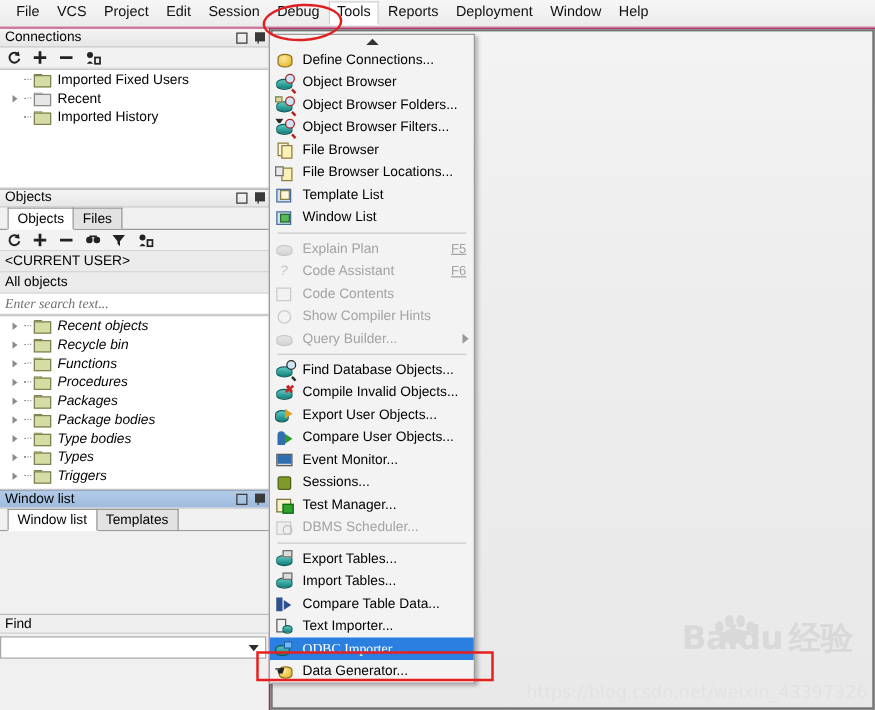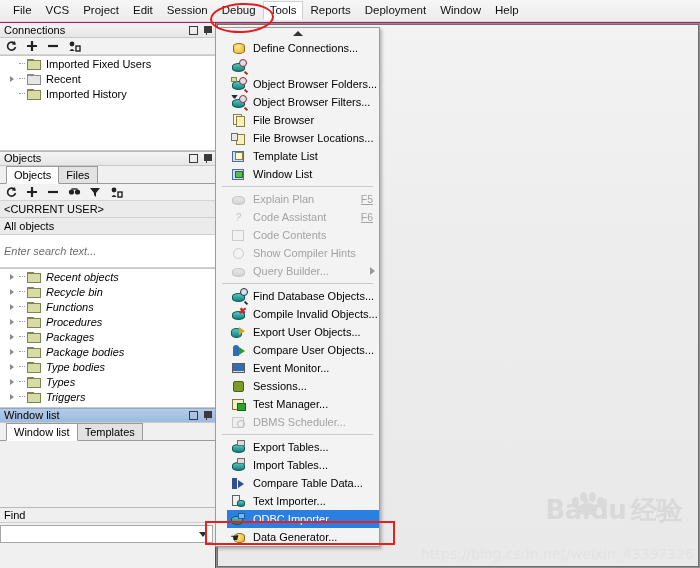--- a/index.html
+++ b/index.html
@@ -123,23 +123,23 @@
     margin-right: -1px;
   }
   .tab.active { background: #fff; border-bottom: 1px solid #fff; margin-bottom:-1px; position:relative; z-index:2;}
 
   .strip-row {
     height: 17px; display:flex; align-items:center; padding-left:4px;
     font-size: 11px; background: #ebebeb;
     border-bottom: 1px solid #cfcfcf; box-sizing: border-box;
   }
   .search-row {
-    height: 33px; display:flex; align-items:center; padding-left:4px;
+    height: 17px; display:flex; align-items:center; padding-left:4px;
     font-size: 11px; font-style: italic; color:#6e6e6e; background:#fff;
-    border-bottom:1px solid #cfcfcf; box-sizing:border-box;
+    border-bottom:1px solid #cfcfcf; box-sizing:border-box;font-family:Liberation Serif, serif;
   }
   .blank-area { background:#f0f0f0; }
   .find-label {
     height: 16px; display:flex; align-items:center; padding-left:4px;
     font-size:11px; background:#efefef; border-top:1px solid #b9b9b9;
     border-bottom:1px solid #cfcfcf; box-sizing:border-box;
   }
   .find-combo {
     height: 18px; background:#fff; border:1px solid #a8a8a8; margin:2px 2px 0 0;
     display:flex; align-items:center; justify-content:flex-end; box-sizing:border-box;
@@ -169,24 +169,23 @@
   }
   .scroll-arrow { height:11px; display:flex; align-items:center; justify-content:center; }
   .scroll-arrow:before{
     content:""; border-left:5px solid transparent; border-right:5px solid transparent;
     border-bottom:5px solid #333;
   }
   .mitem {
     height: 18px; display:flex; align-items:center; font-size:11px;
     padding-left: 4px; position:relative; white-space:nowrap;
     box-sizing:border-box;
-    margin-left:11px;
   }
   .mitem.disabled { color:#a3a3a3; }
-  .mitem.selected { background:#2a7fe0; color:#fff; }
+  .mitem.selected { background:#2a7fe0; color:#fff;font-family:Liberation Serif, serif; }
   .mitem .mi-icon {
     width:16px; height:15px; margin-right:6px; flex:none; position:relative;
   }
   .mitem .mi-label { flex:1; line-height:14px; }
   .mitem .mi-accel { font-size:10.5px; padding-right:6px; color:inherit;text-decoration:underline;}
   .mitem .submenu-arrow {
     width:0;height:0;border-top:4px solid transparent;border-bottom:4px solid transparent;
     border-left:5px solid #9a9a9a; margin-right:4px;
   }
   .msep { height:1px; background:#cacaca; margin:3px 6px 3px 6px; }
@@ -493,20 +492,21 @@
             <i class="g db-gold"></i>
           </span>
           <span class="mi-label">Define Connections...</span>
         </div>
         <div class="mitem">
           <span class="mi-icon">
             <i class="g db-teal"></i>
             <i class="g mag"></i>
             <i class="g mag2"></i>
           </span>
+          <span class="mi-label">Object Browser</span>
         </div>
         <div class="mitem">
           <span class="mi-icon">
             <i class="g db-teal"></i>
             <i class="g mag"></i>
             <i class="g mag2"></i>
             <i class="g paper" style="left:0;top:0;width:6px;height:5px;background:#d7dca5;border:1px solid #7f8352;"></i>
           </span>
           <span class="mi-label">Object Browser Folders...</span>
         </div>

